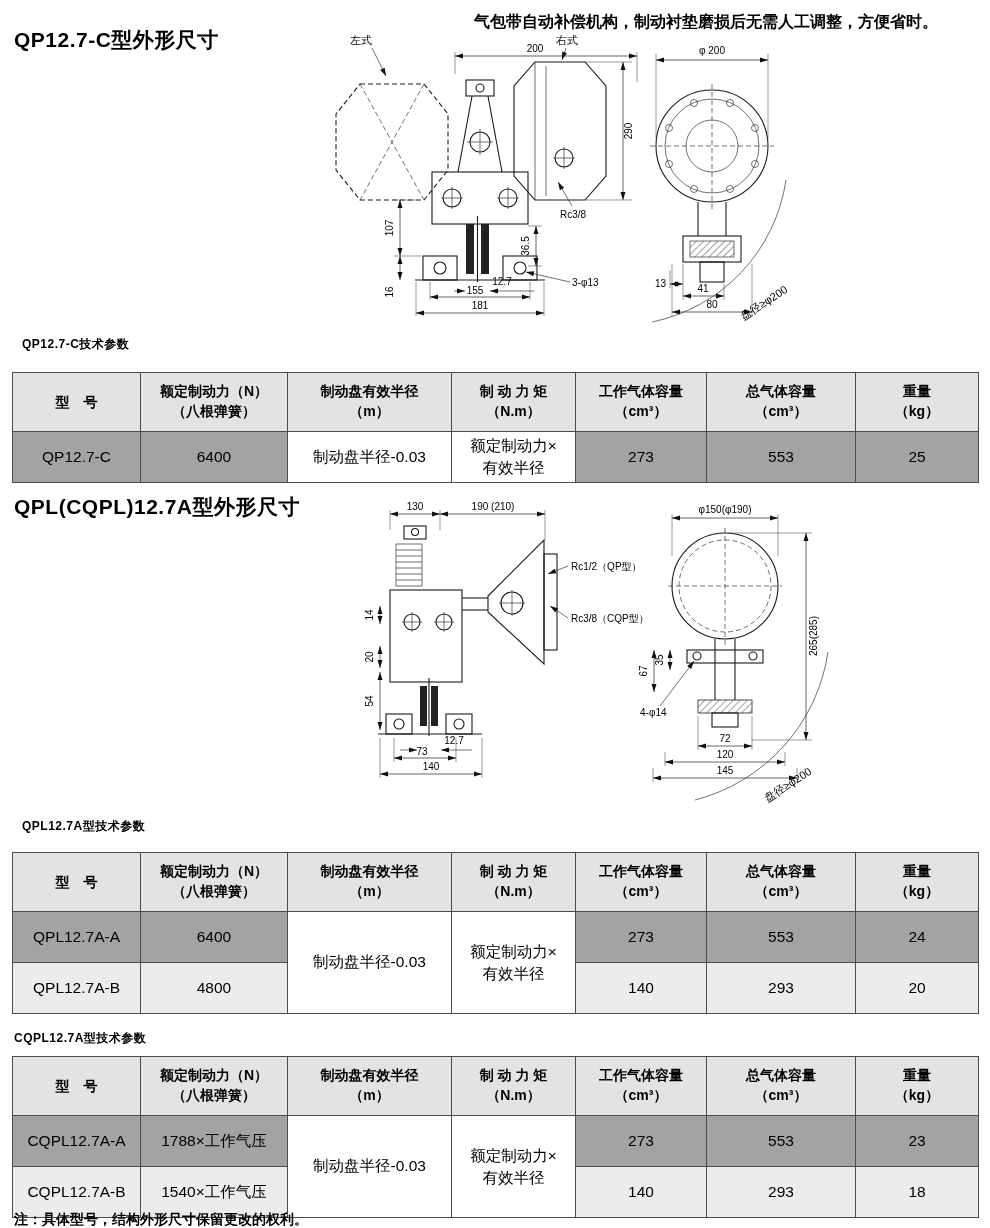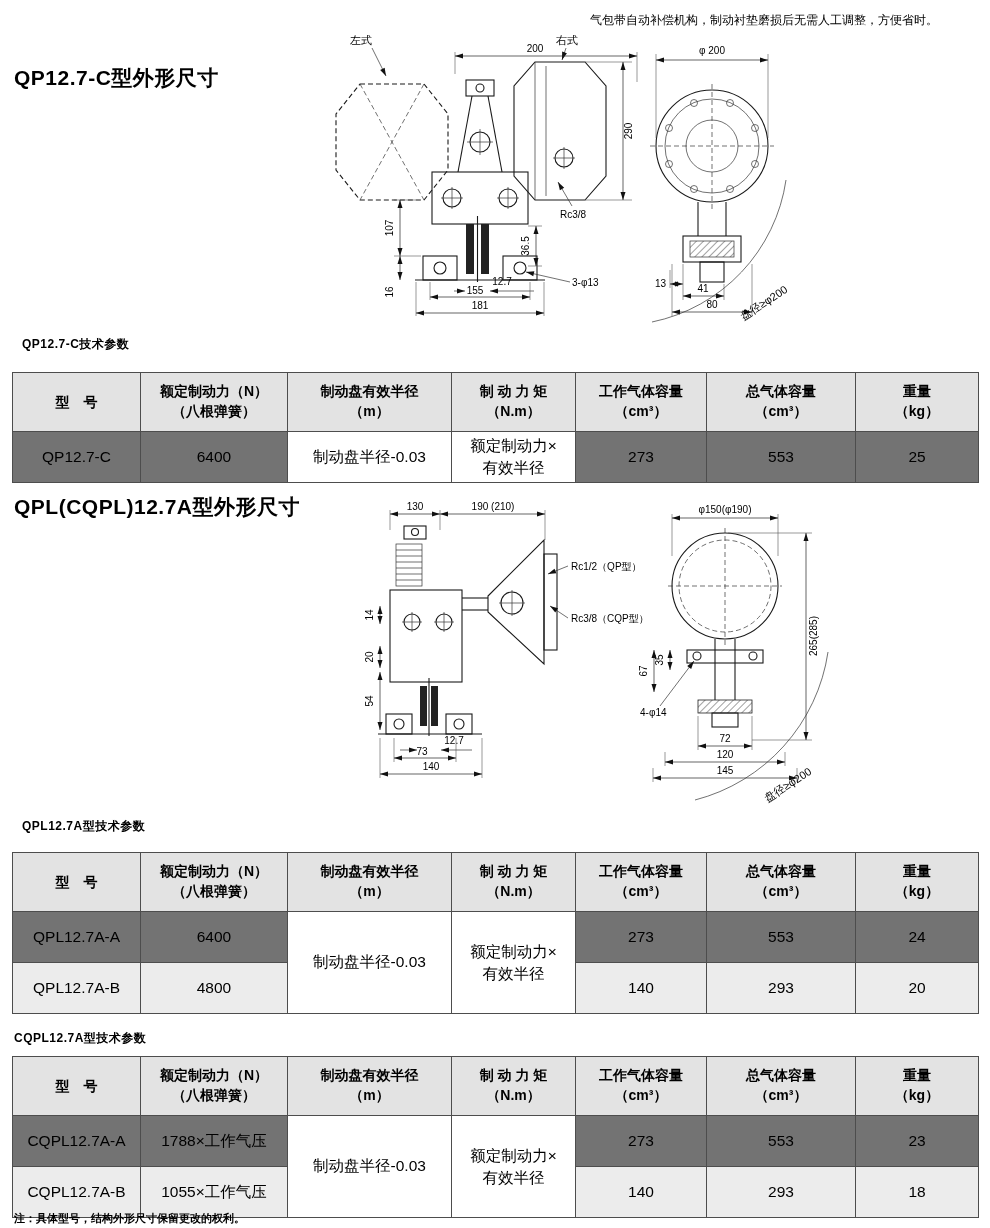--- a/index.html
+++ b/index.html
@@ -1,23 +1,23 @@
 <!DOCTYPE html>
 <html><head>
 <meta charset="utf-8">
 <style>
   html,body{margin:0;padding:0;}
   body{width:990px;height:1228px;position:relative;background:#ffffff;
        font-family:"Liberation Sans","DejaVu Sans",sans-serif;color:#000;overflow:hidden;}
   .abs{position:absolute;}
   .heading{font-weight:700;font-size:12px;letter-spacing:.5px;}
-  .top-note{font-size:12px;font-weight:400;}
-  .foot-note{font-size:11px;font-weight:700;}
-
-  table.spec{border-collapse:collapse;table-layout:fixed;background:#737373;}
+  .top-note{font-size:16px;font-weight:700;}
+  .foot-note{font-size:14px;font-weight:700;}
+
+  table.spec{border-collapse:collapse;table-layout:fixed;background:#a3a3a3;}
   table.spec th,table.spec td{border:1px solid #4d4d4d;text-align:center;vertical-align:middle;
        padding:2px 4px;overflow:hidden;}
   table.spec th{background:#e3e3e3;font-size:14px;font-weight:700;height:54px;line-height:1.45;}
   table.spec td{font-size:15.5px;height:46px;}
   table.spec .l{display:block;line-height:1.4;}
   tr.alt td{background:#ececec;text-align:center;}
   table.spec td.merged{background:#fff;}
 
   svg .solid{stroke:#1a1a1a;stroke-width:1.1;fill:none;}
   svg .thin{stroke:#333;stroke-width:.7;fill:none;}
@@ -26,21 +26,21 @@
   svg .dim-line{stroke:#222;stroke-width:.7;}
   svg text{font-family:"Liberation Sans","DejaVu Sans",sans-serif;fill:#000;}
   svg .dt{font-size:10px;}
   svg .dtc{font-size:11px;}
 </style>
 </head>
 <body>
 
 <div class="abs top-note" style="top:12px;right:52px;">气包带自动补偿机构，制动衬垫磨损后无需人工调整，方便省时。</div>
 
-<div class="abs heading" style="left:14px;top:26px;font-size:21px;margin-top:38px;">QP12.7-C型外形尺寸</div>
+<div class="abs heading" style="left:14px;top:26px;font-size:21px;">QP12.7-C型外形尺寸</div>
 
 <svg class="abs" style="left:320px;top:30px;" width="660" height="300" viewBox="0 0 660 300">
   <defs>
     <marker id="d1s" markerWidth="10" markerHeight="6" refX="1" refY="3" orient="auto" markerUnits="userSpaceOnUse">
         <path d="M9,0.5 L1,3 L9,5.5 Z" fill="#111"></path>
       </marker>
     <marker id="d1e" markerWidth="10" markerHeight="6" refX="9" refY="3" orient="auto" markerUnits="userSpaceOnUse">
         <path d="M1,0.5 L9,3 L1,5.5 Z" fill="#111"></path>
       </marker>
     <pattern id="d1h" width="5" height="5" patternUnits="userSpaceOnUse" patternTransform="rotate(45)">
@@ -477,21 +477,21 @@
       <td rowspan="2" class="merged">
           <span class="l">额定制动力×</span>
           <span class="l">有效半径</span>
         </td>
       <td>273</td>
       <td>553</td>
       <td>23</td>
     </tr>
     <tr class="alt">
       <td>CQPL12.7A-B</td>
-      <td>1055×工作气压</td>
+      <td>1540×工作气压</td>
       <td>140</td>
       <td>293</td>
       <td>18</td>
     </tr>
   </tbody>
 </table>
 
 <div class="abs foot-note" style="left:14px;top:1211px;">注：具体型号，结构外形尺寸保留更改的权利。</div>
 
 </body></html>

